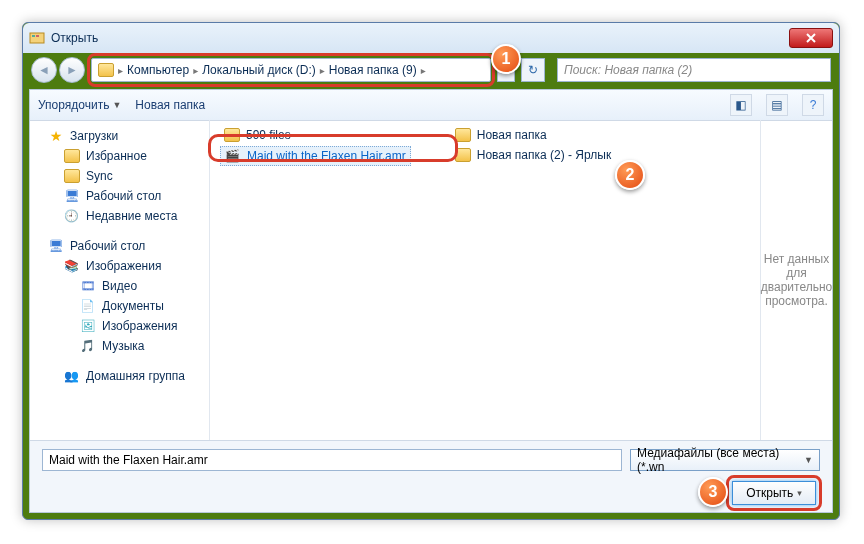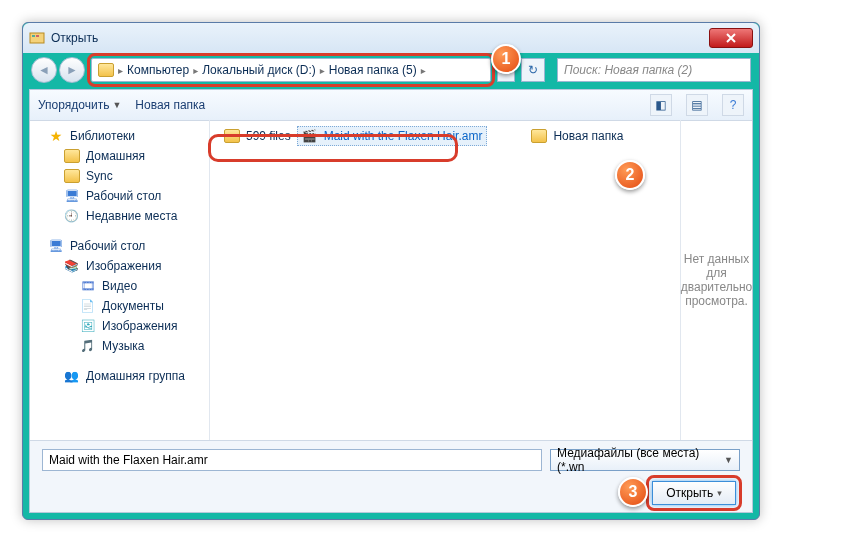--- a/index.html
+++ b/index.html
@@ -1,18 +1,18 @@
 <!DOCTYPE html>
 <html><head>
 <meta charset="utf-8">
 <style>
 * { box-sizing: border-box; margin: 0; padding: 0; font-family: "Segoe UI", Tahoma, sans-serif; font-size: 12px; }
 body { background: #fff; width: 864px; height: 544px; position: relative; overflow: hidden; }
 
-.outer-shadow { position:absolute; left:22px; top:22px; width:738px; height:498px; background:#14b8a6; border:1px solid #5a7ba8; border-radius:6px; box-shadow:0 0 12px rgba(0,0,0,.25); }
+.outer-shadow { position:absolute; left:22px; top:22px; width:818px; height:498px; background:#4d7c0f; border:1px solid #5a7ba8; border-radius:6px; box-shadow:0 0 12px rgba(0,0,0,.25); }
 
 .titlebar { height:30px; display:flex; align-items:center; padding:0 6px; background:linear-gradient(#e9f2fb,#d7e6f5); border-radius:6px 6px 0 0; }
 .title-icon { width:16px; height:16px; margin-right:6px; display:inline-flex; }
 .title-text { color:#0b2d55; font-size:12px; }
 .title-spacer { flex:1; }
 .win-close { width:44px; height:20px; background:linear-gradient(#e77,#c21b1b); border:1px solid #8a1010; border-radius:3px; color:#fff; display:flex; align-items:center; justify-content:center; cursor:pointer; }
 
 .nav-row { height:34px; display:flex; align-items:center; padding:4px 8px; gap:6px; }
 .nav-btns { display:flex; gap:2px; }
 .nav-circle { width:26px; height:26px; border-radius:50%; background:linear-gradient(#fefefe,#d8e3ef); border:1px solid #a8bdd4; display:flex; align-items:center; justify-content:center; color:#8aa0b8; }
@@ -37,21 +37,21 @@
 .tool-icon { width:22px; height:22px; background:#eef4fa; border:1px solid #cfd9e6; display:flex; align-items:center; justify-content:center; cursor:pointer; color:#2a588c; }
 
 .body-row { position:absolute; top:30px; left:0; right:0; bottom:72px; display:flex; }
 .sidebar { width:180px; border-right:1px solid #e1e7ef; padding:6px 0; overflow:auto; }
 .tree-item { display:flex; align-items:center; gap:6px; padding:2px 8px 2px 18px; color:#0b2d55; cursor:pointer; white-space:nowrap; }
 .tree-item.lvl1 { padding-left:34px; }
 .tree-group { margin-top:10px; }
 .tree-icon { width:16px; height:16px; display:inline-flex; align-items:center; justify-content:center; }
 
 .file-area { flex:1; position:relative; padding:6px 10px; }
-.file-col { display:flex; flex-direction:row; gap:2px; }
+.file-col { display:flex; flex-direction:column; gap:2px; }
 .file-cols-wrap { display:flex; gap:40px; }
 .file-item { display:flex; align-items:center; gap:6px; padding:1px 4px; cursor:pointer; white-space:nowrap; }
 .file-item .fname { color:#0b2d55; }
 .file-item.selected .fname { color:#0a65c8; }
 .file-item.selected { background:#e6f1fb; border:1px dotted #7da9d6; }
 .file-highlight { position:absolute; border:3px solid #d83c2b; border-radius:10px; pointer-events:none; z-index:5; }
 .badge-2 { left:405px; top:40px; }
 
 .preview { width:72px; border-left:1px solid #e1e7ef; display:flex; align-items:center; justify-content:center; color:#888; text-align:center; font-size:11px; }
 
@@ -104,21 +104,21 @@
     <div class="addressbar-wrap">
       <div class="addressbar">
         <span class="tree-icon">
             <span class="ico-folder"></span>
           </span>
         <span class="sep">▸</span>
         <span class="crumb">Компьютер</span>
         <span class="sep">▸</span>
         <span class="crumb">Локальный диск (D:)</span>
         <span class="sep">▸</span>
-        <span class="crumb">Новая папка (5)</span>
+        <span class="crumb">Новая папка (9)</span>
         <span class="sep">▸</span>
       </div>
       <div class="addr-highlight"></div>
       <div class="badge badge-1">1</div>
     </div>
 
     <div class="addr-drop">
         <span class="chev">▼</span>
       </div>
     <div class="refresh-btn">
@@ -150,27 +150,27 @@
       <div class="tool-icon">
           <span style="color:#3a7bd5">?</span>
         </div>
     </div>
 
     <div class="body-row">
 
       <div class="sidebar">
         <div class="tree-item">
             <span class="ico-star tree-icon">★</span>
-            <span>Библиотеки</span>
+            <span>Загрузки</span>
           </div>
         <div class="tree-item lvl1">
             <span class="tree-icon">
               <span class="ico-folder"></span>
             </span>
-            <span>Домашняя</span>
+            <span>Избранное</span>
           </div>
         <div class="tree-item lvl1">
             <span class="tree-icon">
               <span class="ico-folder"></span>
             </span>
             <span>Sync</span>
           </div>
         <div class="tree-item lvl1">
             <span class="tree-icon" style="color:#3a7bd5">🖥</span>
             <span>Рабочий стол</span>
@@ -229,20 +229,26 @@
                 <span class="fname">Maid with the Flaxen Hair.amr</span>
               </div>
           </div>
           <div class="file-col">
             <div class="file-item">
                 <span class="tree-icon">
                   <span class="ico-folder"></span>
                 </span>
                 <span class="fname">Новая папка</span>
               </div>
+            <div class="file-item">
+                <span class="tree-icon">
+                  <span class="ico-folder"></span>
+                </span>
+                <span class="fname">Новая папка (2) - Ярлык</span>
+              </div>
           </div>
         </div>
         <div class="file-highlight" style="left:-2px; top:14px; width:250px; height:28px;"></div>
         <div class="badge badge-2" style="position:absolute">2</div>
       </div>
 
       <div class="preview">
         <span>Нет данных для дварительно просмотра.</span>
       </div>
     </div>

